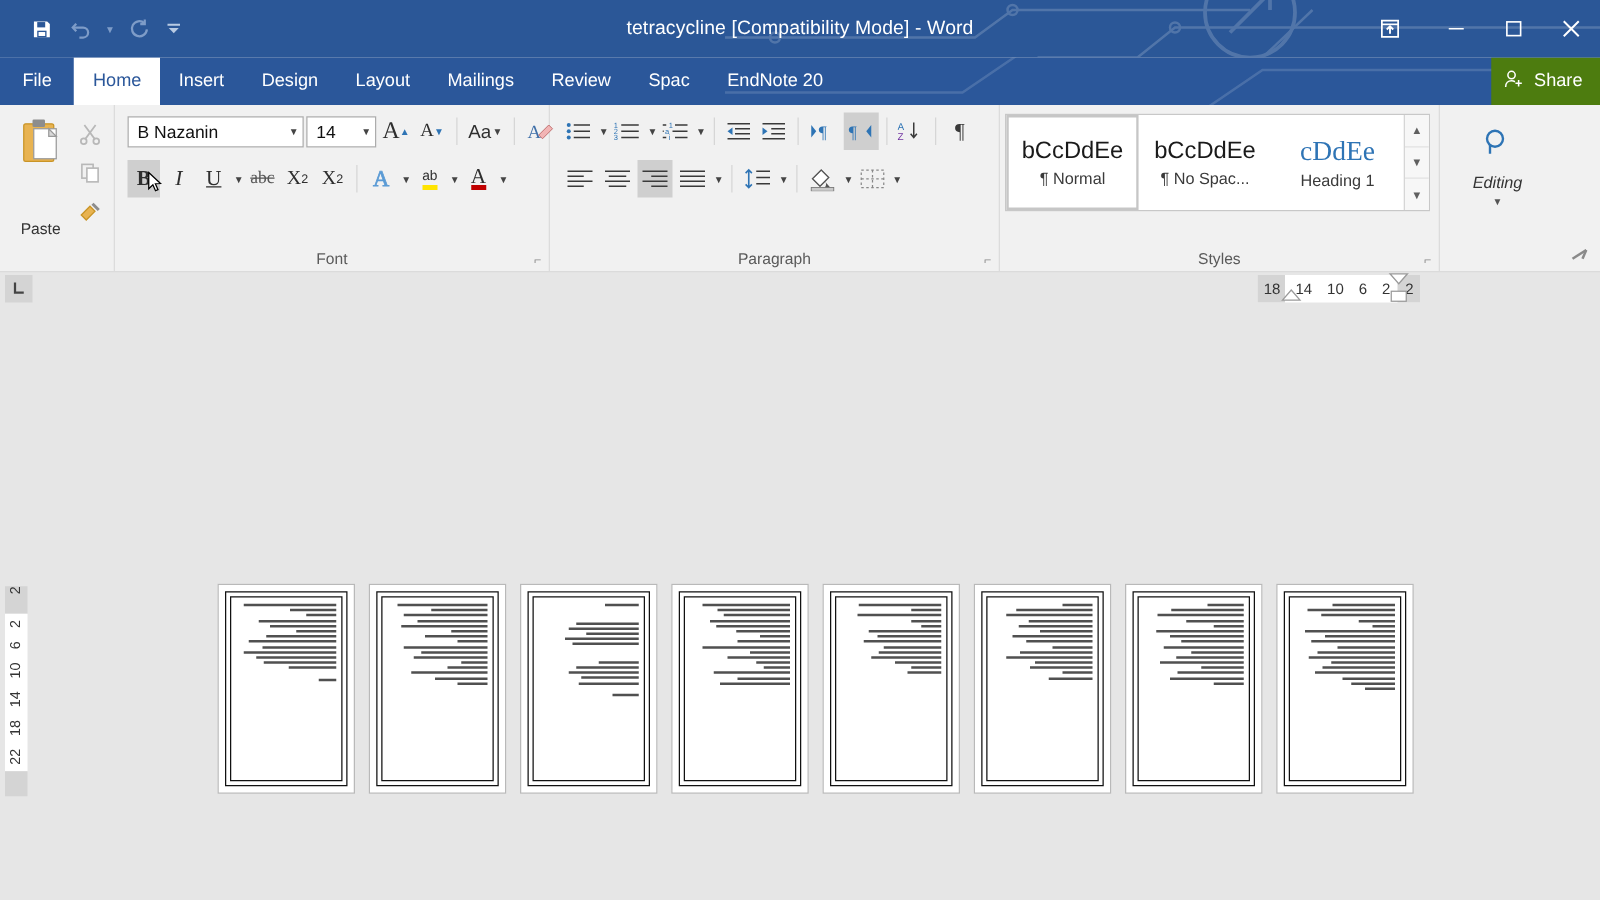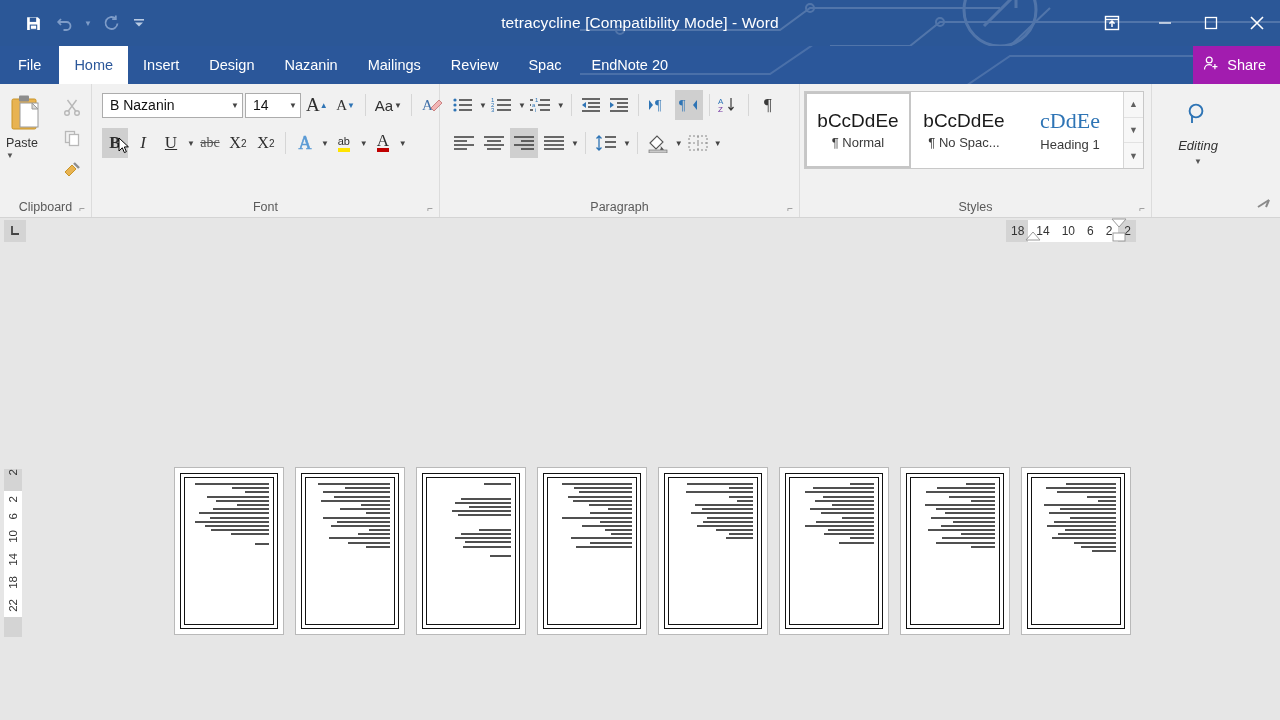--- a/index.html
+++ b/index.html
@@ -75,21 +75,21 @@
     color: #2b579a;
   }
   .tellme {
     display: flex; align-items: center; gap: 7px;
     padding: 0 10px 0 18px;
     color: #ccd9ec; font-size: 14.5px; white-space: nowrap; z-index:2;
   }
   .share-btn {
     display: flex; align-items: center; gap: 7px;
     padding: 0 14px 0 10px;
-    background: #a21caf;
+    background: #4d7c0f;
     color: #ffffff; font-size: 14.5px; white-space: nowrap;
     margin-left: auto; z-index: 3;
   }
 
   
   .ribbon {
     position: relative;
     height: 134px;
     background: #f1f1f1;
     border-bottom: 1px solid #d4d4d4;
@@ -104,21 +104,21 @@
   }
   .group-body { flex: 1; display: flex; align-items: flex-start; padding: 0 6px; }
   .group-label {
     height: 20px; display: flex; align-items: center; justify-content: center;
     font-size: 12.5px; color: #5a5a5a; position: relative;
   }
   .launcher { position: absolute; right: 6px; bottom: 3px; font-size: 10px; color: #8a8a8a; }
 
   
   .g-clipboard { width: 92px; }
-  .paste-col { display: flex; flex-direction: column; width: 58px; padding-top: 2px;}
+  .paste-col { display: flex; flex-direction: column; align-items: center; width: 58px; padding-top: 2px; gap: 40px;}
   .paste-icon { width: 40px; height: 44px; display:flex; align-items:center; justify-content:center;}
   .paste-label { font-size: 12.5px; color: #333; margin-top: 1px;}
   .paste-caret { font-size: 8px; color: #555; line-height: 8px; margin-top: 2px;}
   .clip-side { display: flex; flex-direction: column; align-items: center; gap: 5px; padding-top: 5px;}
   .clip-side-btn { width: 26px; height: 26px; display: flex; align-items: center; justify-content: center;}
 
   
   .g-font { width: 348px; }
   .row { display: flex; align-items: center; gap: 2px; }
   .row1 { height: 32px; padding-left: 4px; }
@@ -323,21 +323,21 @@
       <path d="M0 74 L190 74 L240 40 L700 40"></path>
       <path d="M300 90 L380 90 L430 56 L700 56"></path>
       <circle cx="240" cy="40" r="4"></circle>
     </g>
   </svg>
 
   <div class="tab file">File</div>
   <div class="tab active">Home</div>
   <div class="tab">Insert</div>
   <div class="tab">Design</div>
-  <div class="tab">Nazanin</div>
+  <div class="tab">Layout</div>
   <div class="tab">Mailings</div>
   <div class="tab">Review</div>
   <div class="tab">Spac</div>
   <div class="tab">EndNote 20</div>
 
 
   <div class="share-btn">
     <span>
       <svg width="17" height="17" viewBox="0 0 18 18" fill="none" stroke="#fff" stroke-width="1.3">
         <circle cx="6.6" cy="5.3" r="3.1"></circle>

